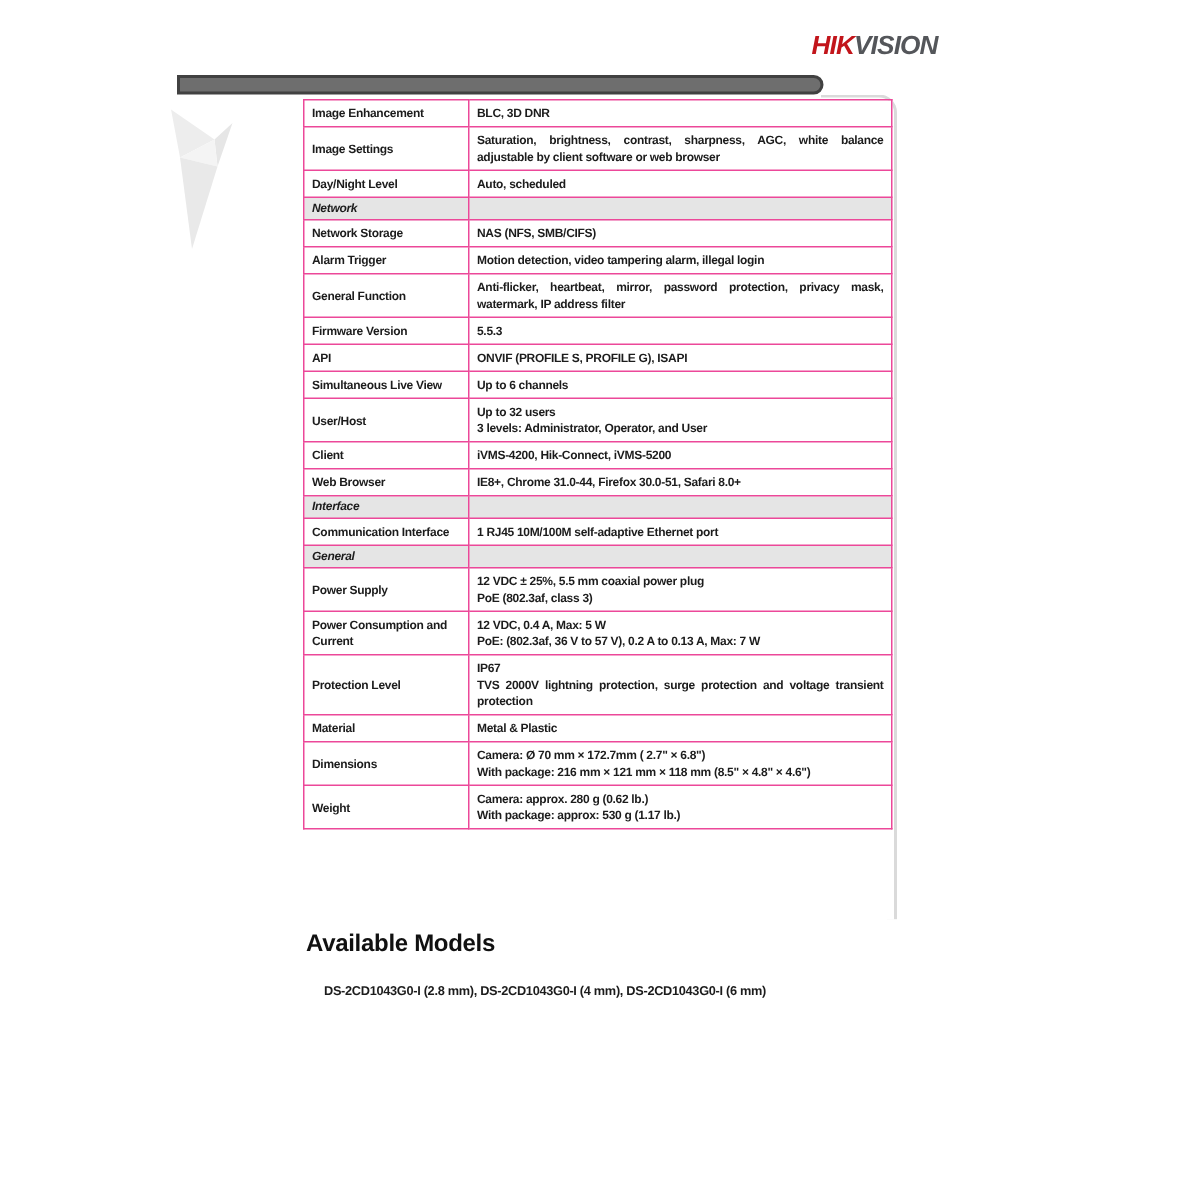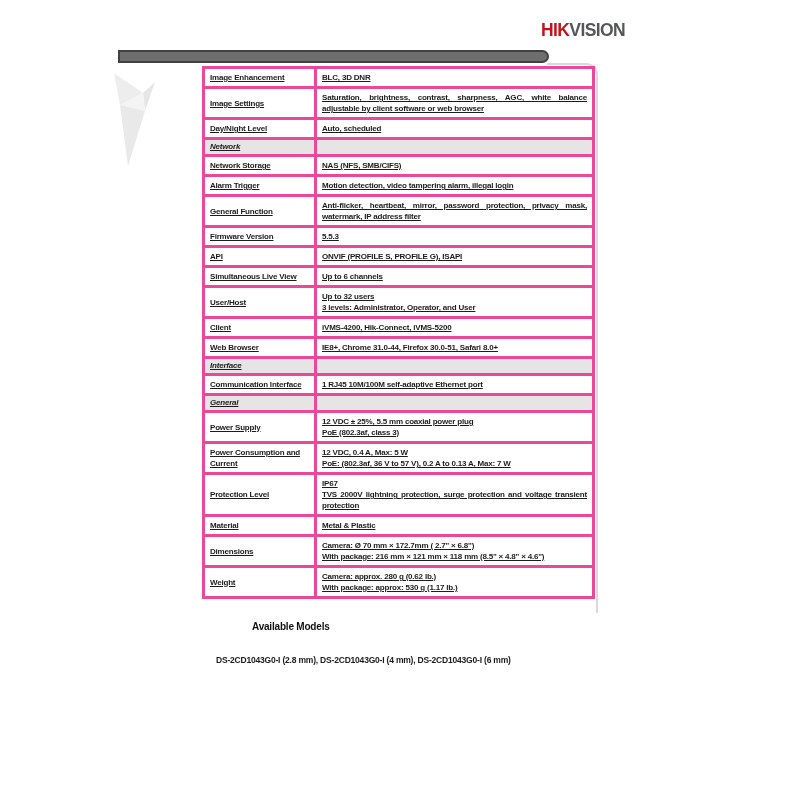--- a/index.html
+++ b/index.html
@@ -6,21 +6,21 @@
   body{
     width:800px;height:800px;background:#ffffff;
     font-family:"Liberation Sans",sans-serif;
     position:relative;overflow:hidden;
   }
   .page{position:absolute;left:0;top:0;width:800px;height:800px;background:#ffffff;}
 
   
   .logo{
     position:absolute;left:541px;top:21px;height:18px;
-    font-weight:800;font-size:17.5px;line-height:18px;
+    font-style:italic;font-weight:800;font-size:17.5px;line-height:18px;
     letter-spacing:-0.6px;white-space:nowrap;
   }
   .logo .hik{color:#c2151b;}
   .logo .vision{color:#54565a;}
 
   
   .header-bar{
     position:absolute;left:118px;top:50px;width:427px;height:9px;
     background:#6e6e6e;border:2px solid #414141;
     border-radius:0 9px 9px 0;
@@ -36,34 +36,34 @@
   .watermark{position:absolute;left:113px;top:72px;width:44px;height:96px;}
 
   
   table.spec{
     position:absolute;left:202px;top:66px;width:393px;
     border-collapse:collapse;table-layout:fixed;
     font-size:8px;line-height:11px;font-weight:700;color:#1c1c1c;
     letter-spacing:-0.2px;
   }
   table.spec td{
-    border:3px solid #ec4899;vertical-align:middle;
-    padding:3px 5px;background:#ffffff;text-decoration:underline;
+    border:1px solid #ec4899;vertical-align:middle;
+    padding:3px 5px;background:#ffffff;
   }
   table.spec td.lbl{width:99px;}
   table.spec tr.section-row td{
     background:#e5e5e5;font-style:italic;padding:2px 5px;line-height:10px;
   }
   .vpara{text-align:justify;}
   .vpara:last-child{margin-bottom:0;}
 
   
   .models-title{
     position:absolute;left:204px;top:621px;
-    font-size:10px;font-weight:800;color:#111111;letter-spacing:-0.2px;margin-left:48px;
+    font-size:16px;font-weight:800;color:#111111;letter-spacing:-0.2px;
   }
   .models-line{
     position:absolute;left:216px;top:655px;width:400px;
     font-size:8.5px;font-weight:700;color:#1c1c1c;letter-spacing:-0.2px;
   }
 </style>
 </head>
 <body>
 
 <div class="page">

